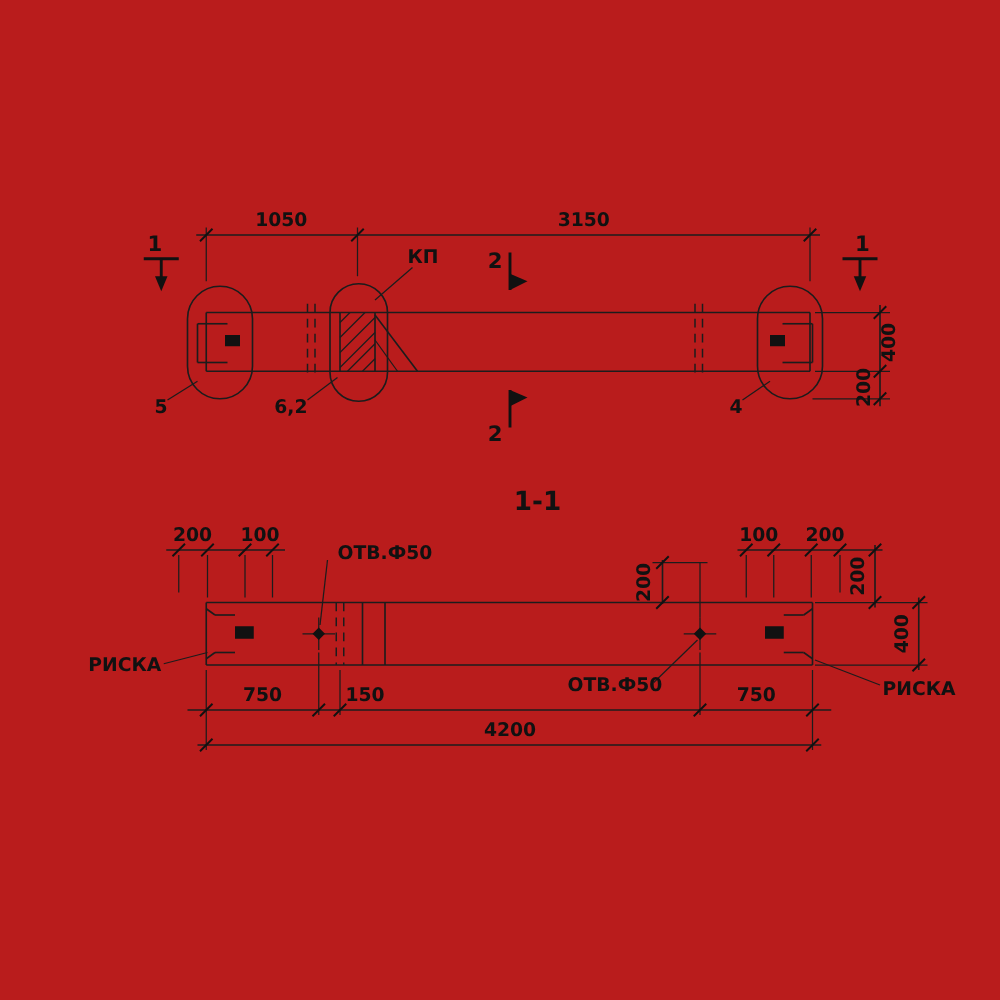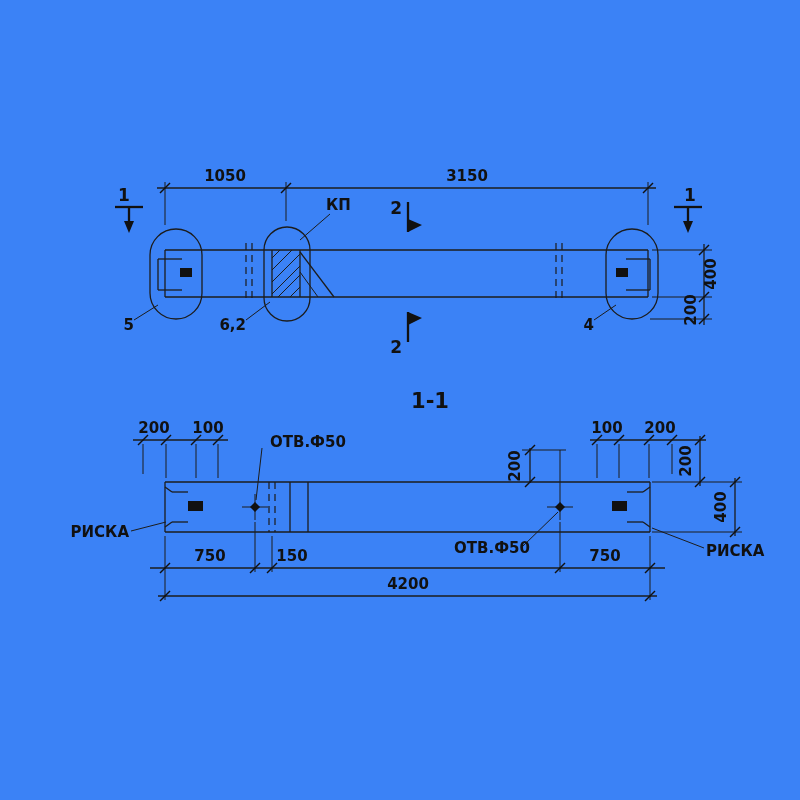--- a/index.html
+++ b/index.html
@@ -1,16 +1,16 @@
 <!DOCTYPE html>
 <html><head>
 <meta charset="utf-8">
 <style>
   html,body{margin:0;padding:0;background:#ffffff;}
-  .page{position:relative;width:800px;height:800px;background:#3b82f6;overflow:hidden;
+  .page{position:relative;width:800px;height:800px;background:#b91c1c;overflow:hidden;
         font-family:"DejaVu Sans", sans-serif;}
   svg{display:block;}
   .ln{stroke:#1c1c1c;stroke-width:1.3;fill:none;stroke-linecap:butt;}
   .thin{stroke:#1c1c1c;stroke-width:1;fill:none;}
   .thick{stroke:#111;stroke-width:2.3;fill:none;}
   .dash{stroke:#1c1c1c;stroke-width:1.2;fill:none;stroke-dasharray:7 5;}
   .tk{stroke:#111;stroke-width:1.5;}
   .blk{fill:#111;stroke:none;}
   text{font:600 15px "DejaVu Sans", sans-serif;fill:#111;}
   .mid{text-anchor:middle;}

